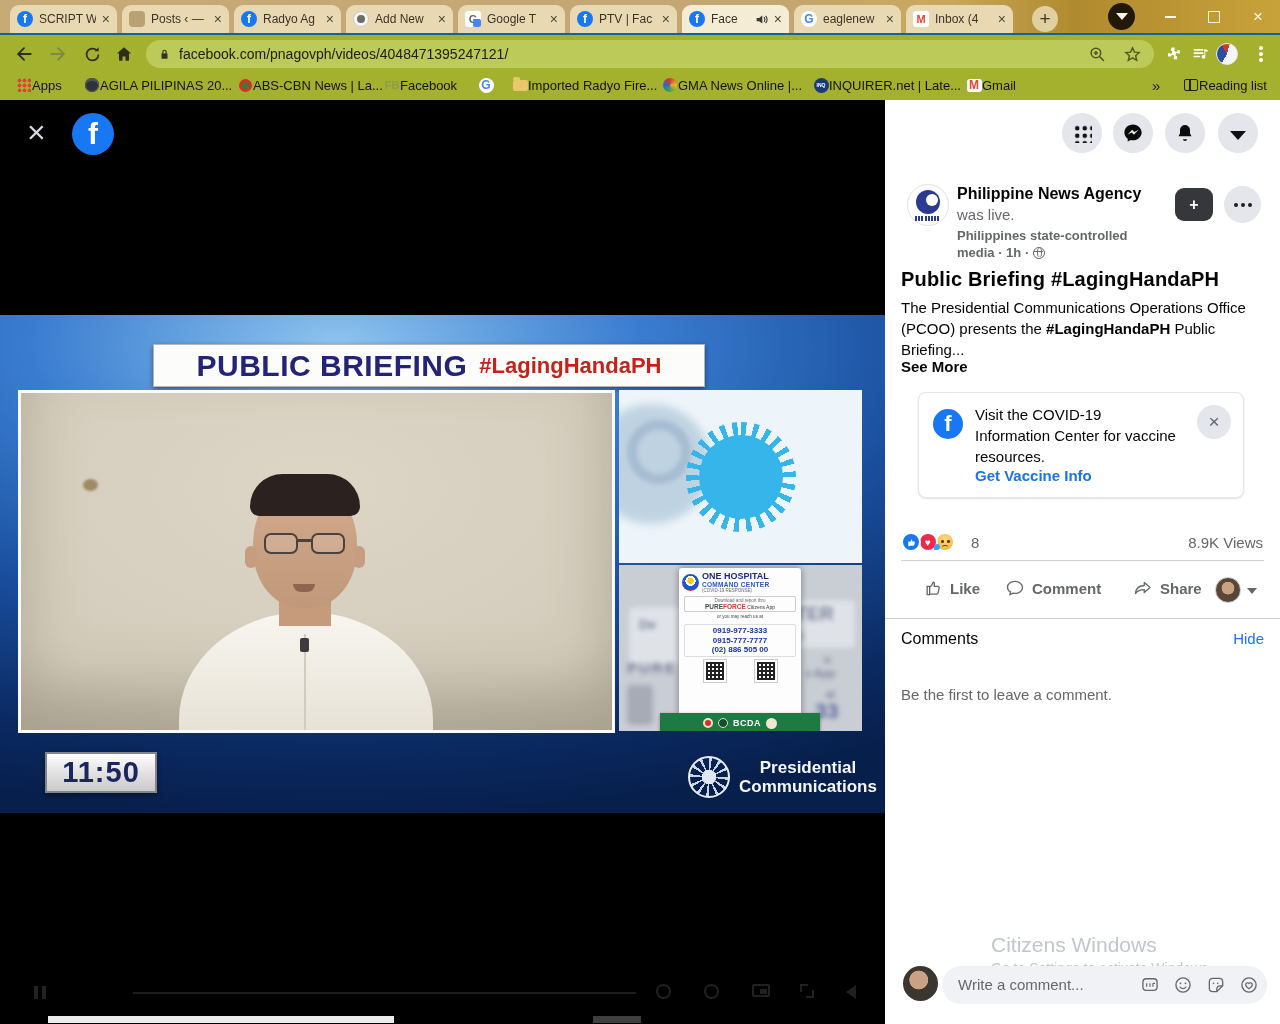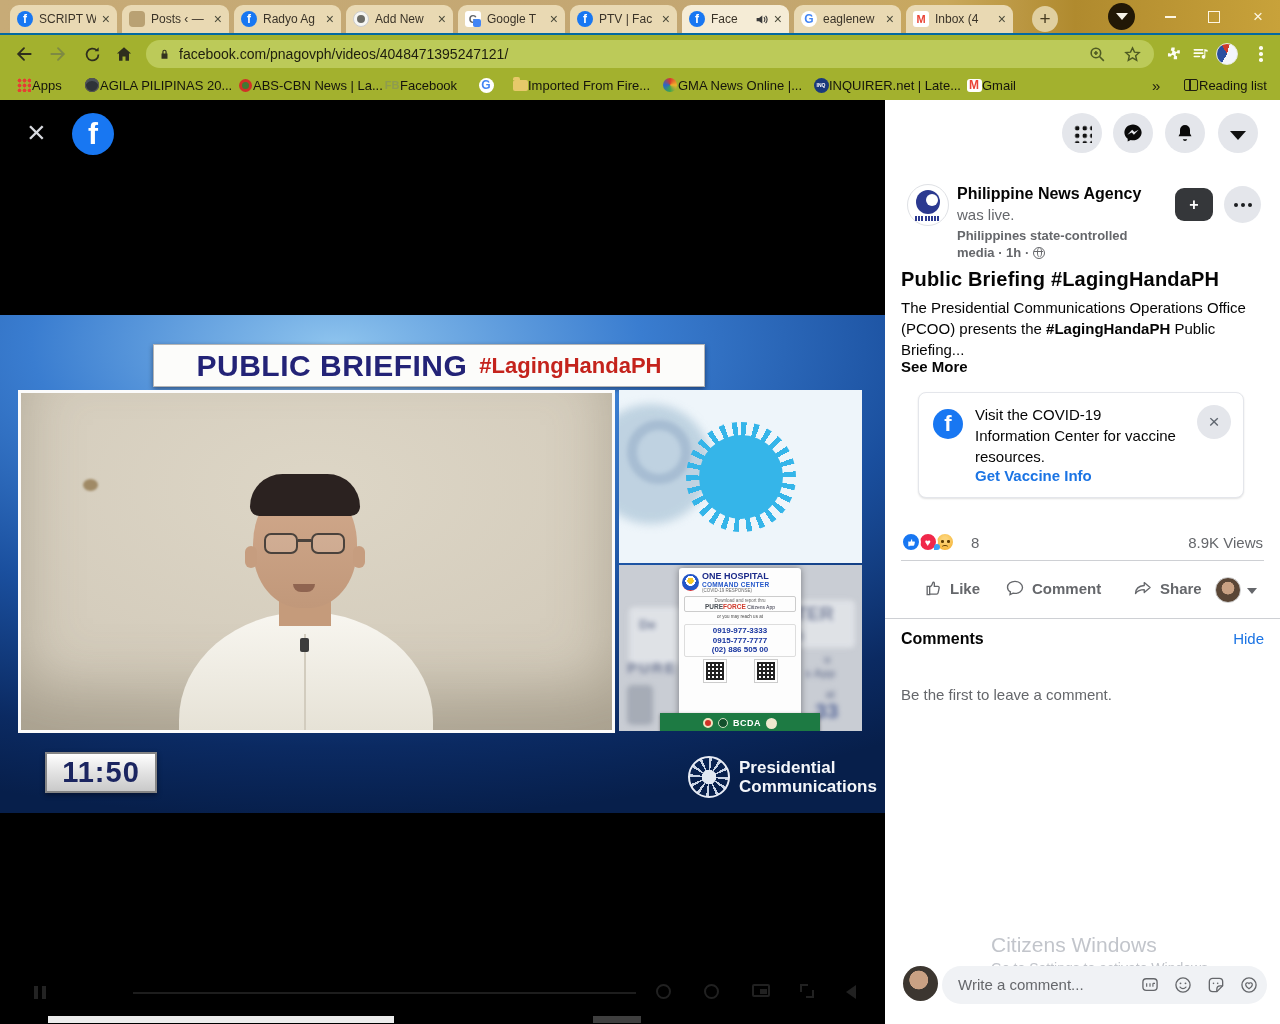--- a/index.html
+++ b/index.html
@@ -138,21 +138,21 @@
   .cf-c2{width:10px;height:10px;border-radius:50%;background:#134f2c;border:1px solid #cfe0c0;}
   .cf-bcda{color:#fff;font-weight:800;font-size:9px;letter-spacing:.5px;}
   .cf-c3{width:11px;height:11px;border-radius:50%;background:#efe8cf;}
 
   .clock{position:absolute;left:45px;top:437px;width:112px;height:41px;display:flex;align-items:center;justify-content:center;
     background:linear-gradient(180deg,#fff 0%,#e5e5e5 45%,#c9c9c9 100%);border:2px solid #858585;box-shadow:0 2px 5px rgba(0,0,10,.45);
     color:#1b2560;font-size:29px;font-weight:800;letter-spacing:1px;}
   .bug{position:absolute;left:688px;top:441px;display:flex;align-items:center;gap:9px;}
   .seal{width:42px;height:42px;border-radius:50%;border:2.5px solid #e8ecf5;flex:none;
     background:radial-gradient(circle,#dfe7f2 0 26%,rgba(0,0,0,0) 28%),repeating-conic-gradient(#c9d3e4 0 9deg,rgba(0,0,0,0) 9deg 30deg);}
-  .bug-text{color:#f4f6fa;font-weight:700;font-size:17px;line-height:19px;}
+  .bug-text{color:#f4f6fa;font-weight:700;font-size:17px;line-height:19px;text-align:center;}
 
   .pc-pause{position:absolute;left:34px;top:886px;width:12px;height:13px;
     background:linear-gradient(90deg,#232323 0 4px,transparent 4px 8px,#232323 8px 12px);}
   .pc-line{position:absolute;left:133px;top:892px;width:503px;height:2px;background:#1d1d1d;}
   .pc-ic{position:absolute;top:884px;width:18px;height:16px;color:#212121;}
   .pc-circ{width:15px;height:15px;border:2px solid #212121;border-radius:50%;}
   .pc-pip{width:18px;height:13px;border:2px solid #212121;border-radius:2px;position:relative;}
   .pc-pip::after{content:"";position:absolute;right:1px;bottom:1px;width:7px;height:5px;background:#212121;}
   .pc-fs{width:14px;height:14px;position:relative;}
   .pc-fs::before{content:"";position:absolute;left:0;top:0;width:6px;height:6px;border-left:2px solid #212121;border-top:2px solid #212121;}
@@ -201,21 +201,21 @@
   .rx-sad::after{content:"";position:absolute;left:5px;top:11px;width:6px;height:3px;border-radius:50% 50% 0 0;border-top:1.6px solid #5c3a00;}
   .rx-tear{position:absolute;left:49px;top:444px;width:6px;height:6px;border-radius:50% 50% 50% 0;background:#39a0f5;z-index:4;}
   .rx-count{position:absolute;left:86px;top:434px;font-size:15px;color:#65676b;}
   .views{position:absolute;right:17px;top:434px;font-size:15px;color:#65676b;}
   .divider{position:absolute;height:1px;background:#ced0d4;}
   .act{position:absolute;display:flex;align-items:center;gap:7px;color:#65676b;font-size:15px;font-weight:600;}
   .act svg{flex:none;}
   .act-avatar{position:absolute;left:330px;top:477px;width:26px;height:26px;border-radius:50%;
     background:radial-gradient(circle at 50% 42%,#c9a183 0 34%,#5a4636 36% 100%);border:1px solid #ccc;}
   .act-caret{position:absolute;left:362px;top:488px;width:0;height:0;border-left:5px solid transparent;border-right:5px solid transparent;border-top:6px solid #65676b;}
-  .comments-h{position:absolute;left:16px;top:530px;font-size:16px;font-weight:700;}
+  .comments-h{position:absolute;left:16px;top:530px;font-size:16px;font-weight:400;}
   .hide-link{position:absolute;right:16px;top:530px;font-size:15px;color:#1b74e4;}
   .empty{position:absolute;left:16px;top:586px;font-size:15px;color:#65676b;}
   .wm1{position:absolute;left:106px;top:833px;font-size:21px;color:#c2c5cb;}
   .wm2{position:absolute;left:106px;top:860px;font-size:14px;color:#c2c5cb;}
   .composer-avatar{position:absolute;left:18px;top:866px;width:35px;height:35px;border-radius:50%;
     background:radial-gradient(circle at 45% 40%,#c9a183 0 32%,#3c3630 34% 100%);}
   .composer{position:absolute;left:57px;top:866px;width:325px;height:38px;border-radius:19px;background:#f0f2f5;}
   .composer .ph{position:absolute;left:16px;top:10px;font-size:15px;color:#65676b;}
   .ci{position:absolute;top:9px;width:20px;height:20px;color:#65676b;}
 </style>
@@ -364,21 +364,21 @@
     </div>
     <div class="bm" style="left:478px">
       <span class="bmi">
           <span class="fav fav-g" style="width:15px;height:15px"></span>
         </span>
     </div>
     <div class="bm" style="left:512px">
       <span class="bmi">
           <span class="bmi-folder"></span>
         </span>
-      <span>Imported From Fire...</span>
+      <span>Imported Radyo Fire...</span>
     </div>
     <div class="bm" style="left:662px">
       <span class="bmi">
           <span class="bmi-gma"></span>
         </span>
       <span>GMA News Online |...</span>
     </div>
     <div class="bm" style="left:813px">
       <span class="bmi">
           <span class="bmi-inq"></span>

